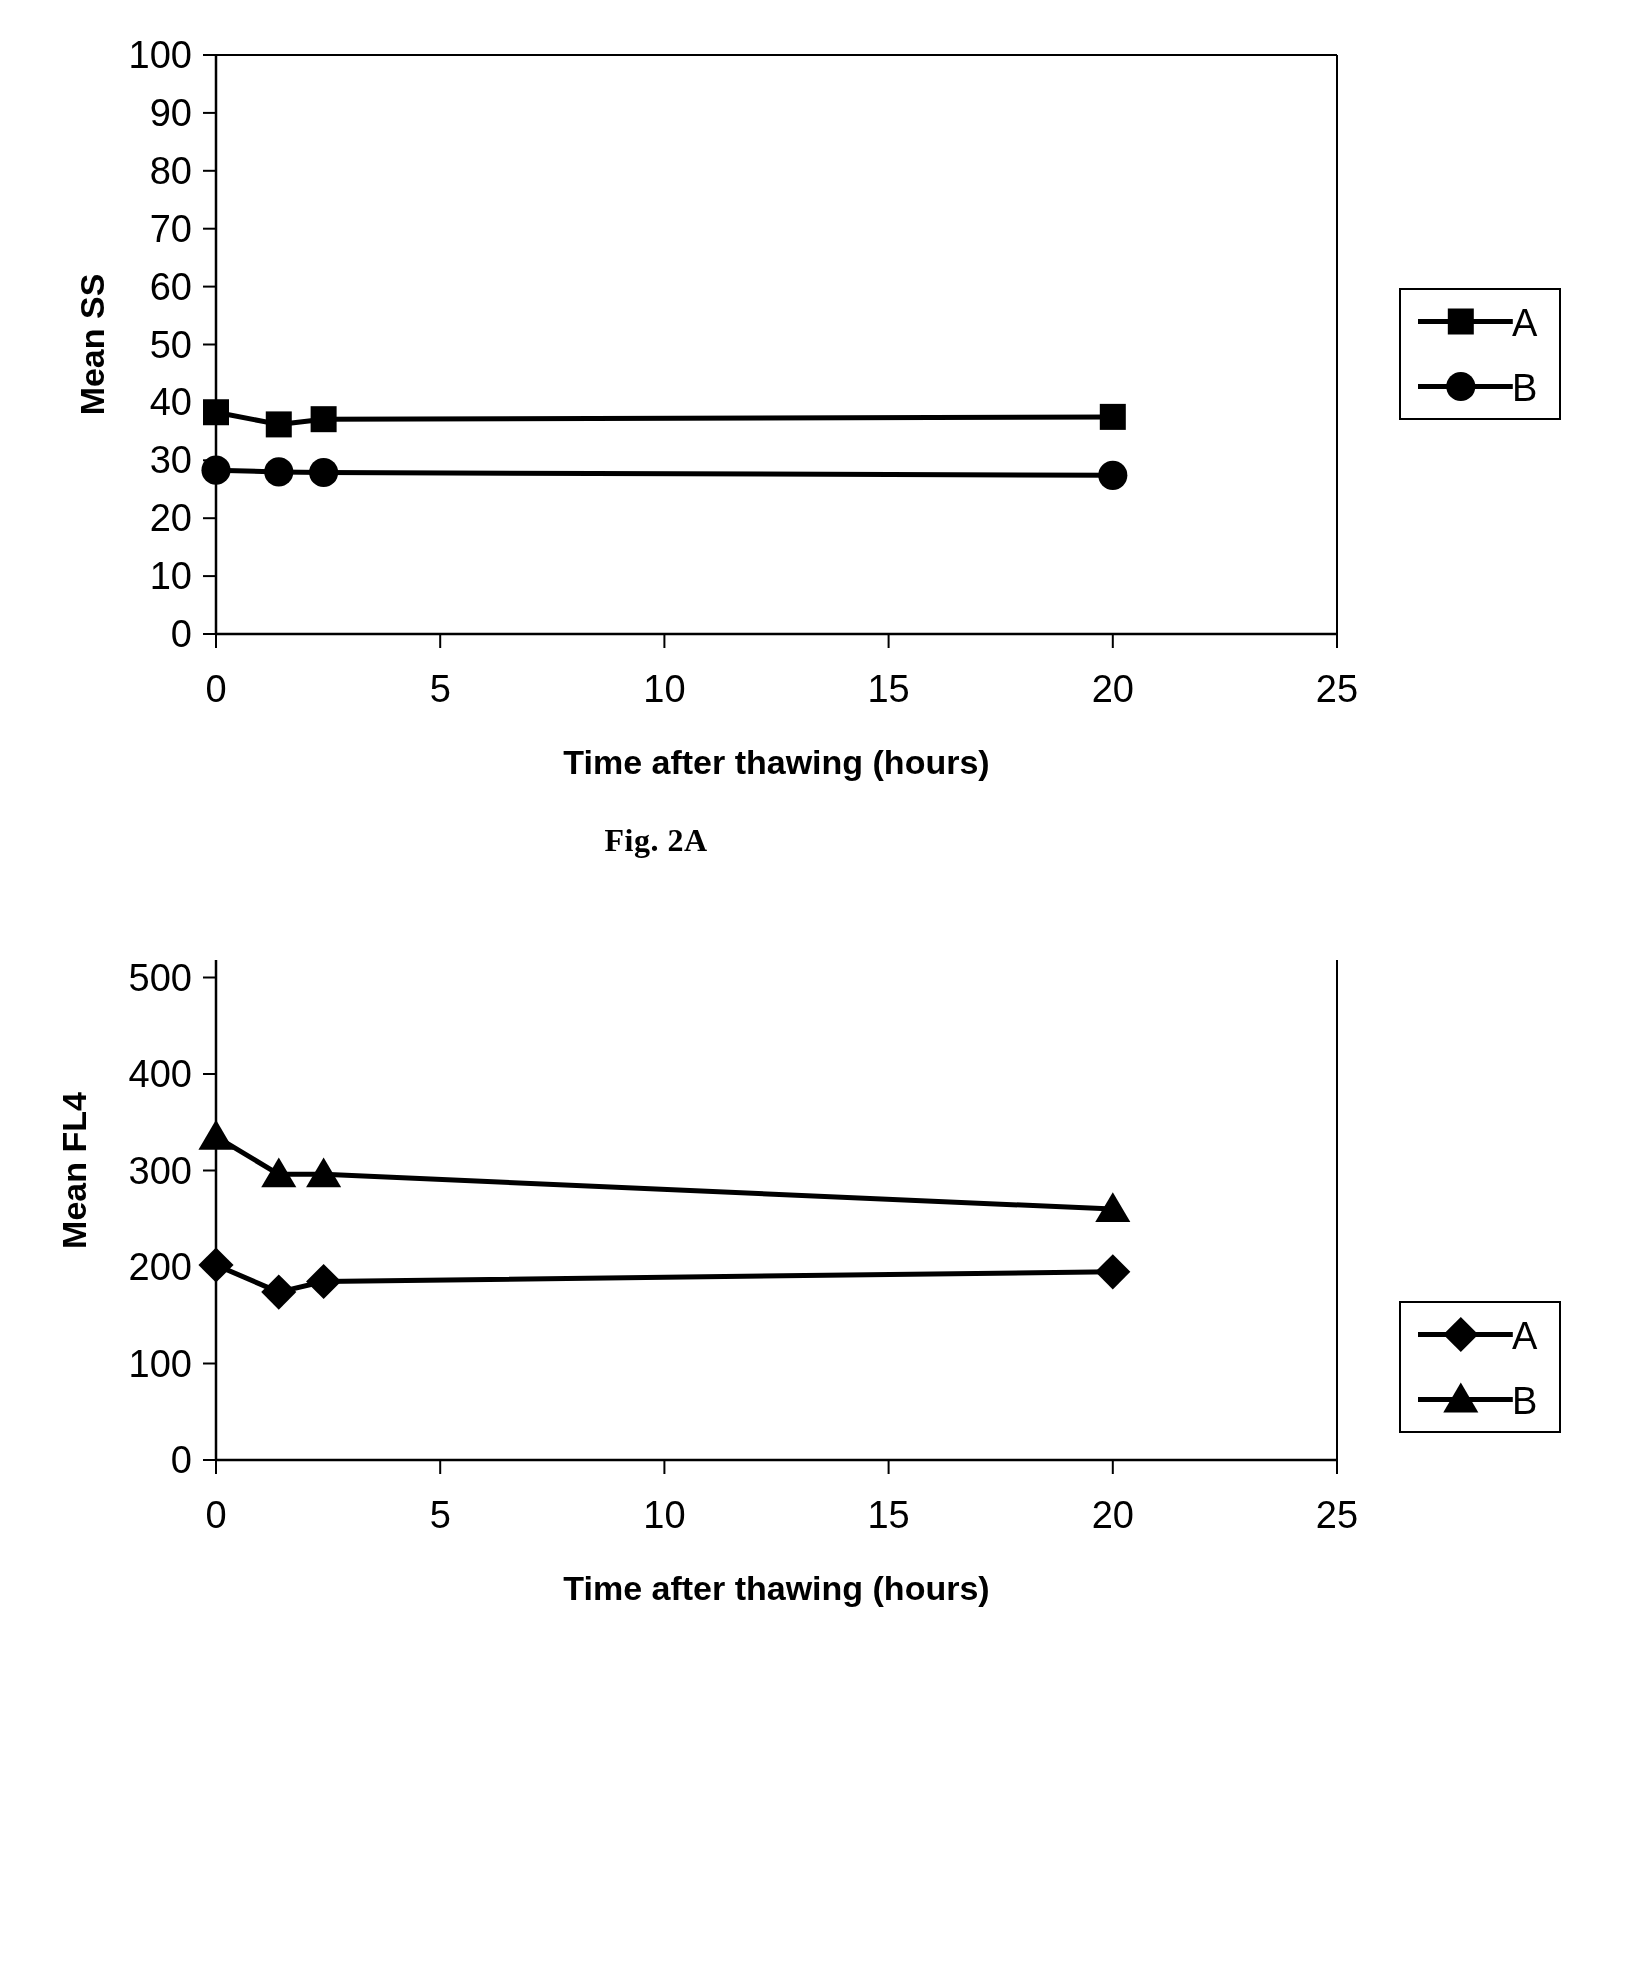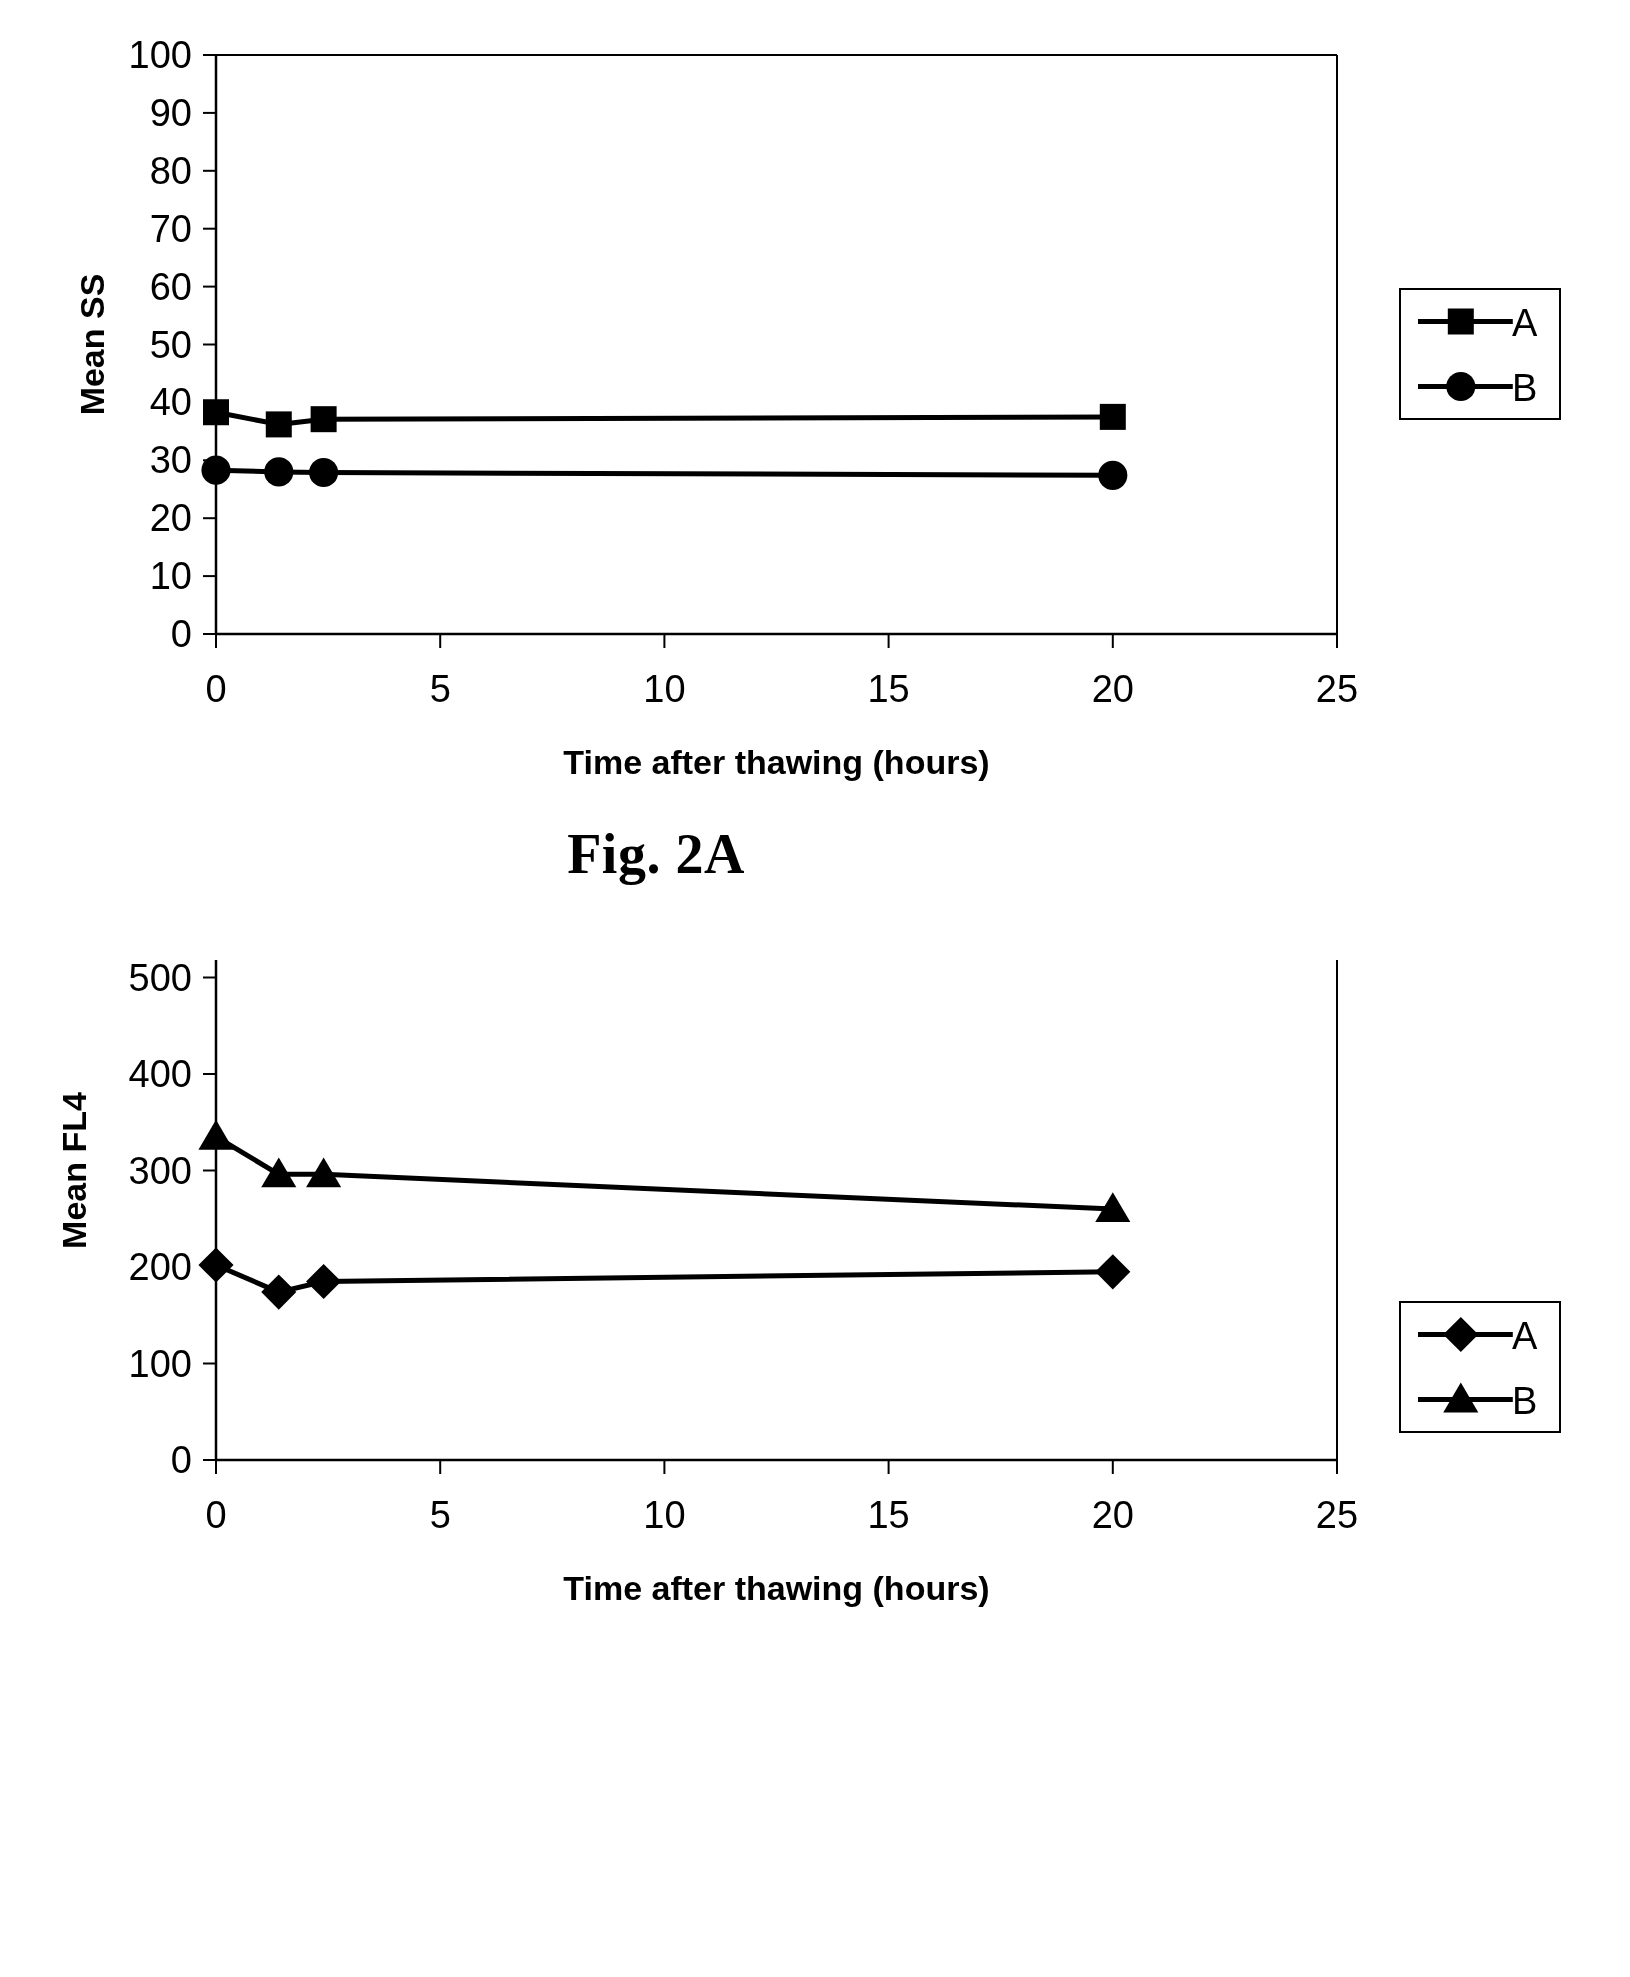--- a/index.html
+++ b/index.html
@@ -25,21 +25,21 @@
 
   .chart-svg {
     display: block;
   }
   .caption {
     position: absolute;
     width: 1312px;
     text-align: center;
     font-family: "Liberation Serif", serif;
     font-weight: bold;
-    font-size: 56px;
+    font-size: 32px;
     letter-spacing: 0.5px;
   }
   #caption-2a { top: 822px; }
 
   svg text {
     font-family: "Liberation Sans", sans-serif;
     fill: #000000;
   }
   .tick-label {
     font-size: 38px;

